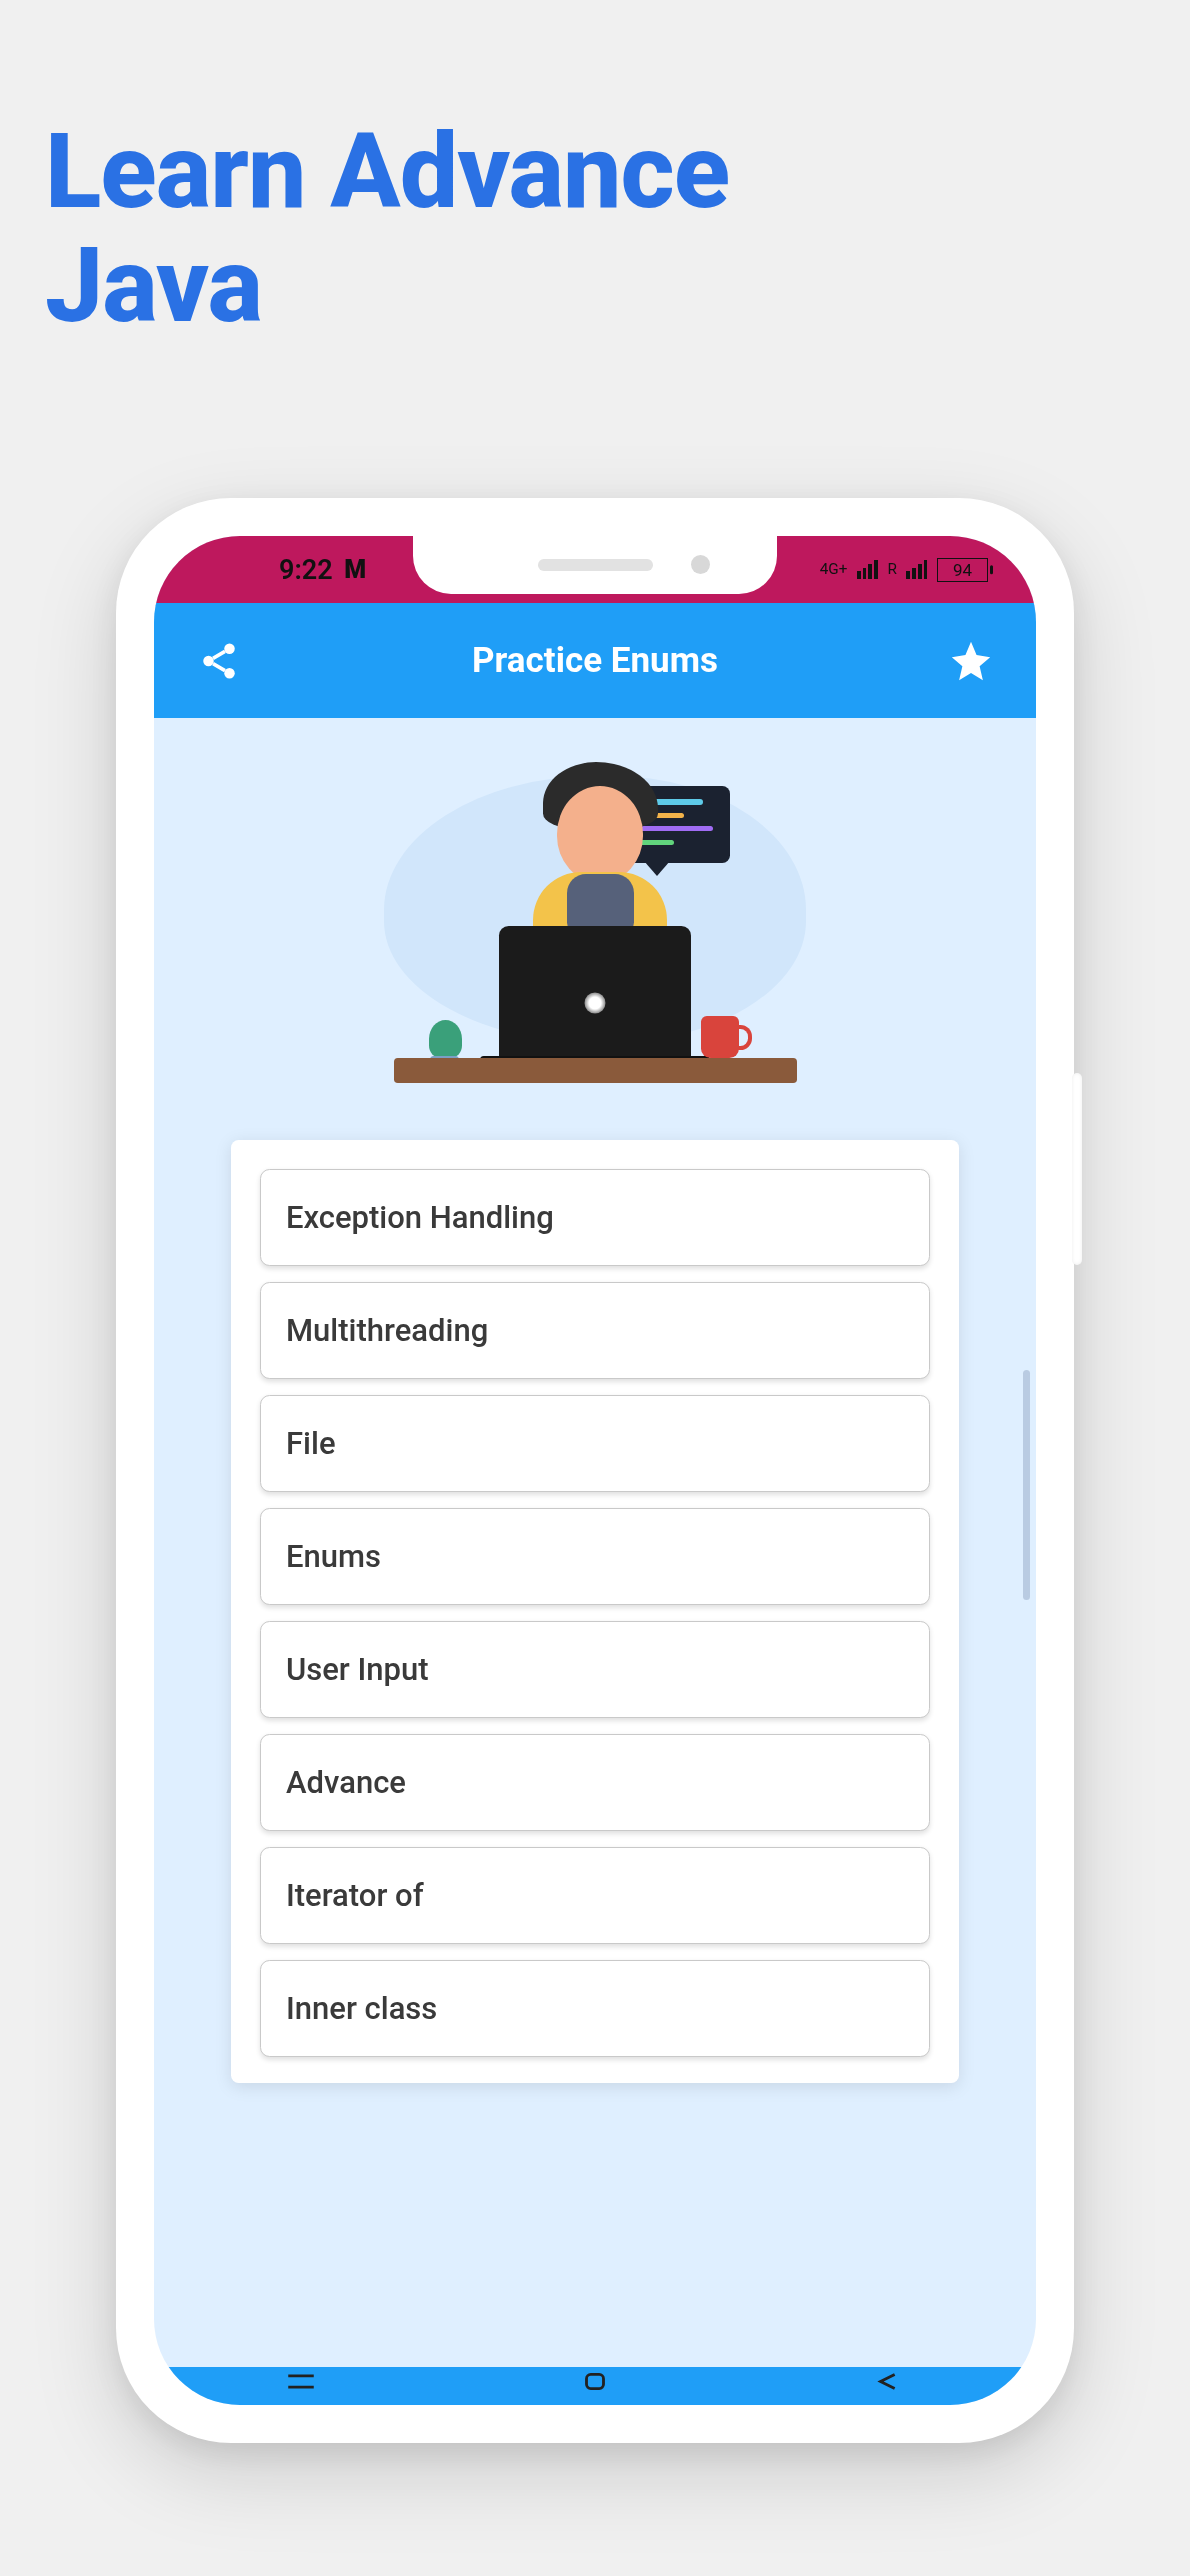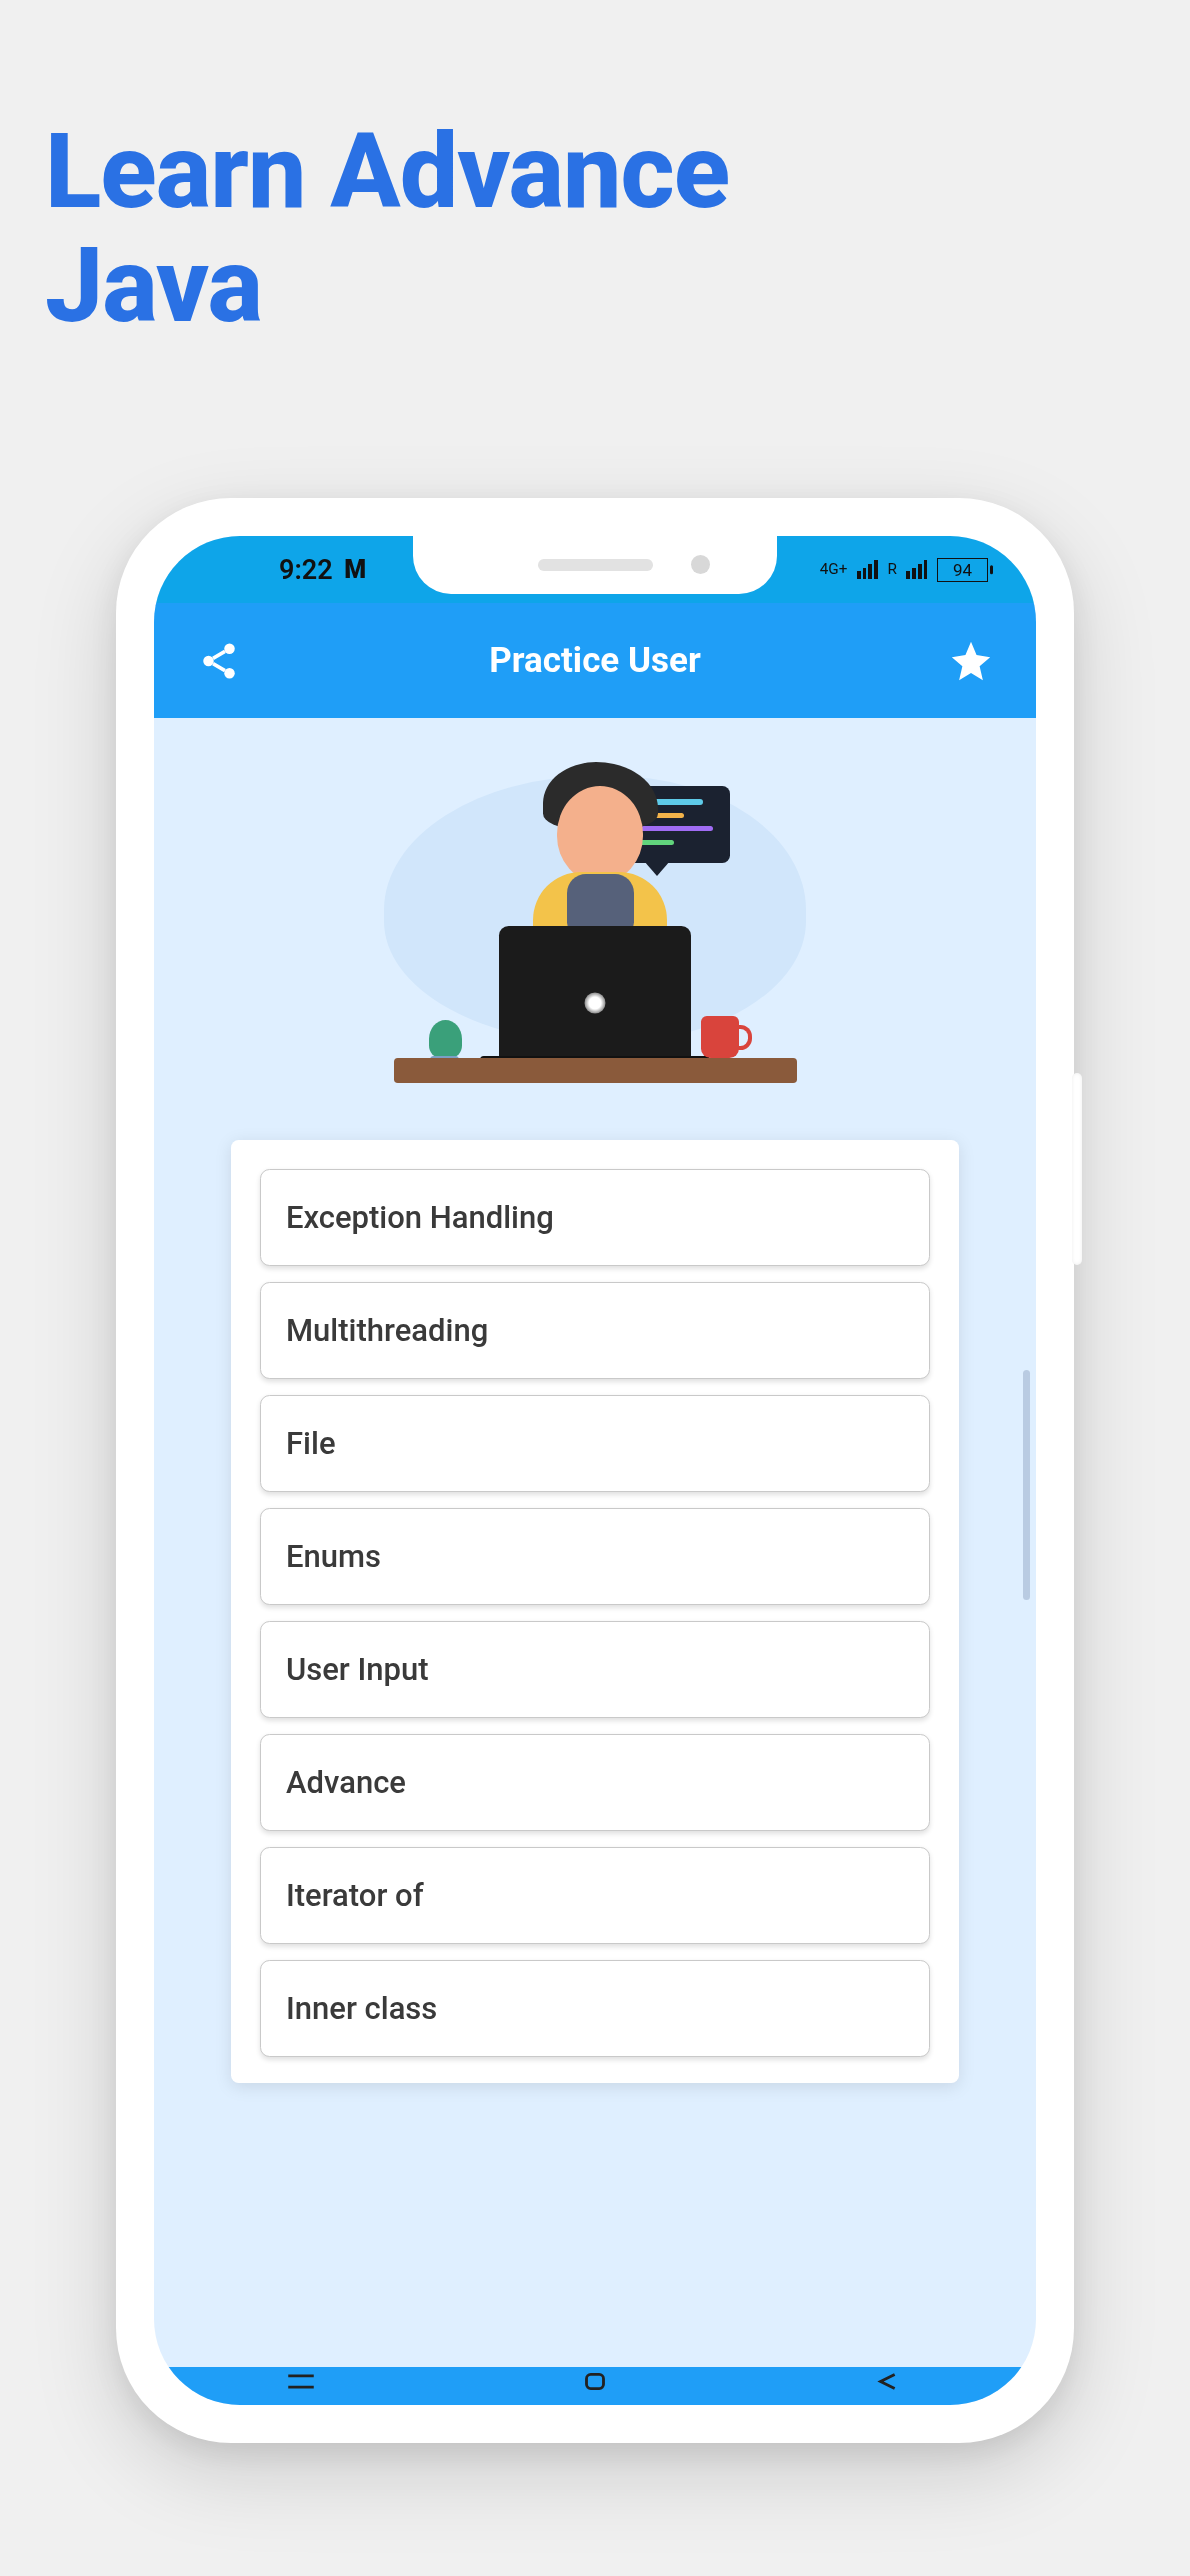--- a/index.html
+++ b/index.html
@@ -74,21 +74,21 @@
     height: 19px;
     background: #d8d8d8;
     border-radius: 50%;
     position: absolute;
     right: 67px;
     top: 19px;
   }
 
   .status-bar {
     height: 67px;
-    background: #0ea5e9;
+    background: #be185d;
     display: flex;
     align-items: center;
     justify-content: space-between;
     padding: 0 48px;
     font-size: 27px;
     font-weight: 600;
     color: #111;
   }
   .status-left { display:flex; align-items:center; gap:11.5px; padding-left:77px; }
   .status-right { display:flex; align-items:center; gap:9.6px; font-size:21px; }
@@ -396,21 +396,21 @@
 
     <div class="app-bar">
       <div class="icon-btn">
         <svg viewBox="0 0 24 24" width="42" height="42" fill="currentColor">
           <circle cx="18" cy="5" r="3"></circle>
             <circle cx="6" cy="12" r="3"></circle>
             <circle cx="18" cy="19" r="3"></circle>
           <path d="M8.6 10.5 15.4 6.5M8.6 13.5 15.4 17.5" stroke="currentColor" stroke-width="2" fill="none"></path>
         </svg>
       </div>
-      <div class="app-bar-title">Practice User</div>
+      <div class="app-bar-title">Practice Enums</div>
       <div class="icon-btn">
         <svg viewBox="0 0 24 24" width="46" height="46" fill="currentColor">
           <path d="M12 2l2.9 6.9L22 10l-5.5 4.8L18.2 22 12 18.3 5.8 22l1.7-7.2L2 10l7.1-1.1z"></path>
         </svg>
       </div>
     </div>
 
     <div class="content">
 
       <div class="hero">

